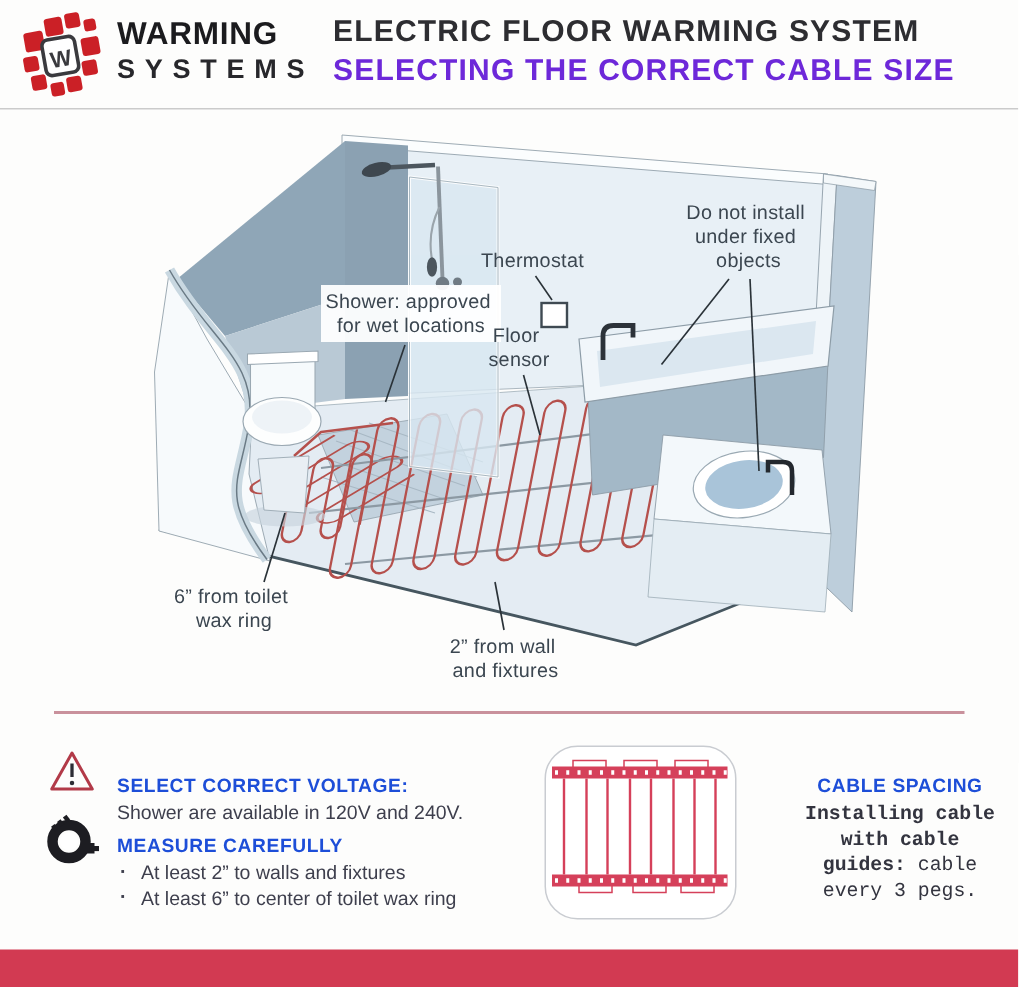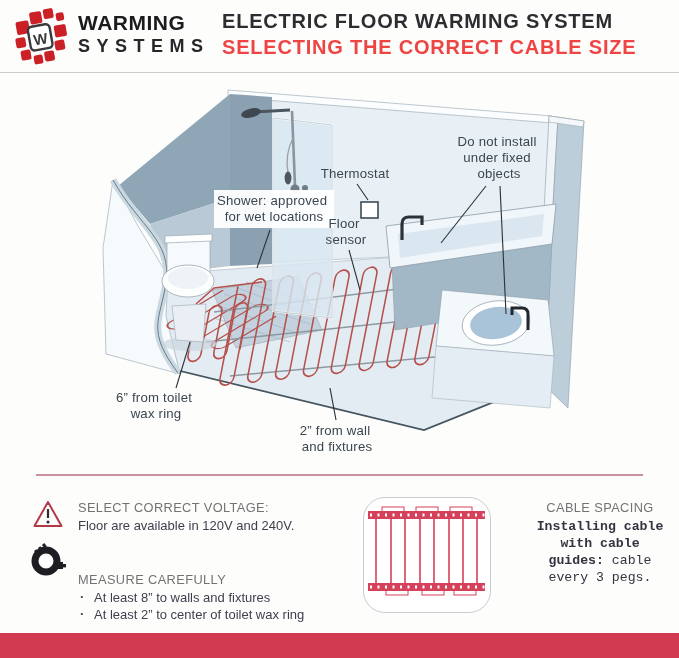--- a/index.html
+++ b/index.html
@@ -6,32 +6,32 @@
   #stage{position:relative;width:679px;height:658px;background:#fdfdfc;overflow:hidden;
          font-family:"Liberation Sans",sans-serif;}
   
   .header{position:absolute;top:0;left:0;width:679px;height:72px;}
   .logo{position:absolute;top:6px;left:12px;width:60px;height:60px;}
   .brand{position:absolute;left:78px;top:12px;}
   .brand-line1{font-size:21px;font-weight:bold;color:#1b1b1e;letter-spacing:.5px;line-height:22px;}
   .brand-line2{font-size:18px;font-weight:600;color:#27272b;letter-spacing:6.5px;line-height:18px;margin-top:3px;}
   .titles{position:absolute;left:222px;top:9px;width:440px;text-align:left;}
   .title1{font-size:20px;font-weight:600;color:#2d2d31;letter-spacing:.8px;line-height:25px;}
-  .title2{font-size:20px;font-weight:600;color:#ef4444;letter-spacing:.8px;line-height:26px;}
+  .title2{font-size:20px;font-weight:600;color:#6d28d9;letter-spacing:.8px;line-height:26px;}
   .hdr-divider{position:absolute;top:72px;left:0;width:679px;height:1px;background:#cbcbcb;}
   
   .diagram{position:absolute;top:78px;left:0;width:679px;height:400px;}
   .dlabel{font-size:13.2px;fill:#3b4650;letter-spacing:.2px;}
   
   .tips-divider{position:absolute;top:474px;left:36px;width:607px;height:2px;background:#c9919c;}
   .tip-icon{position:absolute;}
-  .tip-head{font-size:12.8px;font-weight:400;color:#737373;letter-spacing:.4px;}
+  .tip-head{font-size:12.8px;font-weight:700;color:#1d4ed8;letter-spacing:.4px;margin-top:16px;}
   .tip-body{font-size:13px;color:#3e3f4d;line-height:16px;margin-top:3px;}
   .voltage-block{position:absolute;left:78px;top:500px;width:280px;}
-  .measure-block{position:absolute;left:78px;top:572px;width:276px;}
+  .measure-block{position:absolute;left:78px;top:540px;width:276px;}
   .bullets{margin-top:3px;}
   .bullet{position:relative;padding-left:16px;font-size:13px;color:#3e3f4d;line-height:15.5px;margin-top:1px;}
   .bullet::before{content:"·";position:absolute;left:2px;top:-1px;font-weight:bold;color:#3e3f4d;}
   .spacing-card{position:absolute;left:363px;top:497px;width:128px;height:116px;border:1.5px solid #c9ccd1;
                 border-radius:22px;background:#ffffff;box-sizing:border-box;}
   .spacing-text{position:absolute;left:530px;top:500px;width:140px;text-align:center;}
   .spacing-body{font-size:13.2px;color:#33343f;line-height:17px;margin-top:3px;font-family:Liberation Mono, monospace;}
   .spacing-body b{font-weight:bold;}
   .bottom-bar{position:absolute;top:633px;left:0;width:679px;height:25px;background:#d23a52;}
 </style>
@@ -197,39 +197,39 @@
 
   <div class="tips-divider"></div>
 
   <svg class="tip-icon" style="left:32px;top:499px" width="32" height="30" viewBox="0 0 32 30">
     <path d="M16,3 L29.5,27 H2.5 Z" fill="none" stroke="#b23a48" stroke-width="2" stroke-linejoin="round"></path>
     <line x1="16" y1="10" x2="16" y2="19" stroke="#2d2d35" stroke-width="2.2"></line>
     <circle cx="16" cy="23" r="1.5" fill="#2d2d35"></circle>
   </svg>
   <div class="voltage-block">
     <div class="tip-head">SELECT CORRECT VOLTAGE:</div>
-    <div class="tip-body">Floor are available in 120V and 240V.</div>
+    <div class="tip-body">Shower are available in 120V and 240V.</div>
   </div>
 
   <svg class="tip-icon" style="left:28px;top:541px" width="38" height="38" viewBox="0 0 38 38">
     <circle cx="18" cy="20" r="11" fill="none" stroke="#1d1d22" stroke-width="7"></circle>
     <circle cx="18" cy="20" r="6" fill="#ffffff"></circle>
     <rect x="28" y="21" width="7" height="7" fill="#1d1d22"></rect>
     <rect x="33" y="23" width="5" height="3.4" fill="#1d1d22"></rect>
     <g transform="rotate(-38 12 8)" fill="#1d1d22">
       <rect x="6" y="6" width="3" height="4"></rect>
       <rect x="11" y="6" width="3" height="4"></rect>
       <rect x="16" y="6" width="3" height="4"></rect>
     </g>
   </svg>
   <div class="measure-block">
     <div class="tip-head">MEASURE CAREFULLY</div>
     <div class="bullets">
-      <div class="bullet">At least 8” to walls and fixtures</div>
-      <div class="bullet">At least 2” to center of toilet wax ring</div>
+      <div class="bullet">At least 2” to walls and fixtures</div>
+      <div class="bullet">At least 6” to center of toilet wax ring</div>
     </div>
   </div>
 
   <div class="spacing-card">
     <svg width="125" height="113" viewBox="0 0 125 113">
       <g stroke="#d5405a" fill="none">
         <rect x="18" y="9" width="22" height="5" stroke-width="1"></rect>
         <rect x="52" y="9" width="22" height="5" stroke-width="1"></rect>
         <rect x="86" y="9" width="22" height="5" stroke-width="1"></rect>
         <rect x="22" y="92" width="22" height="5" stroke-width="1"></rect>

